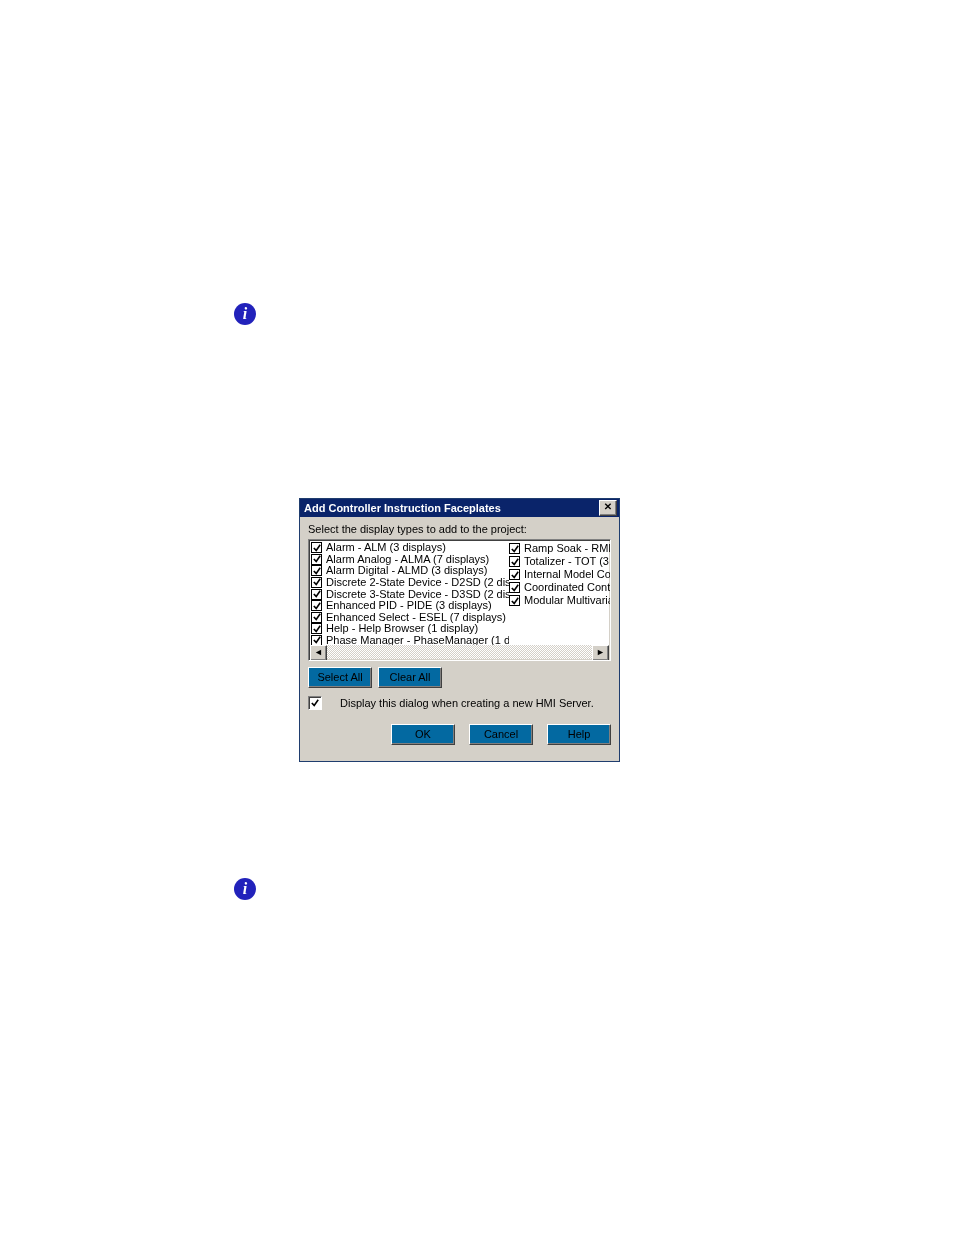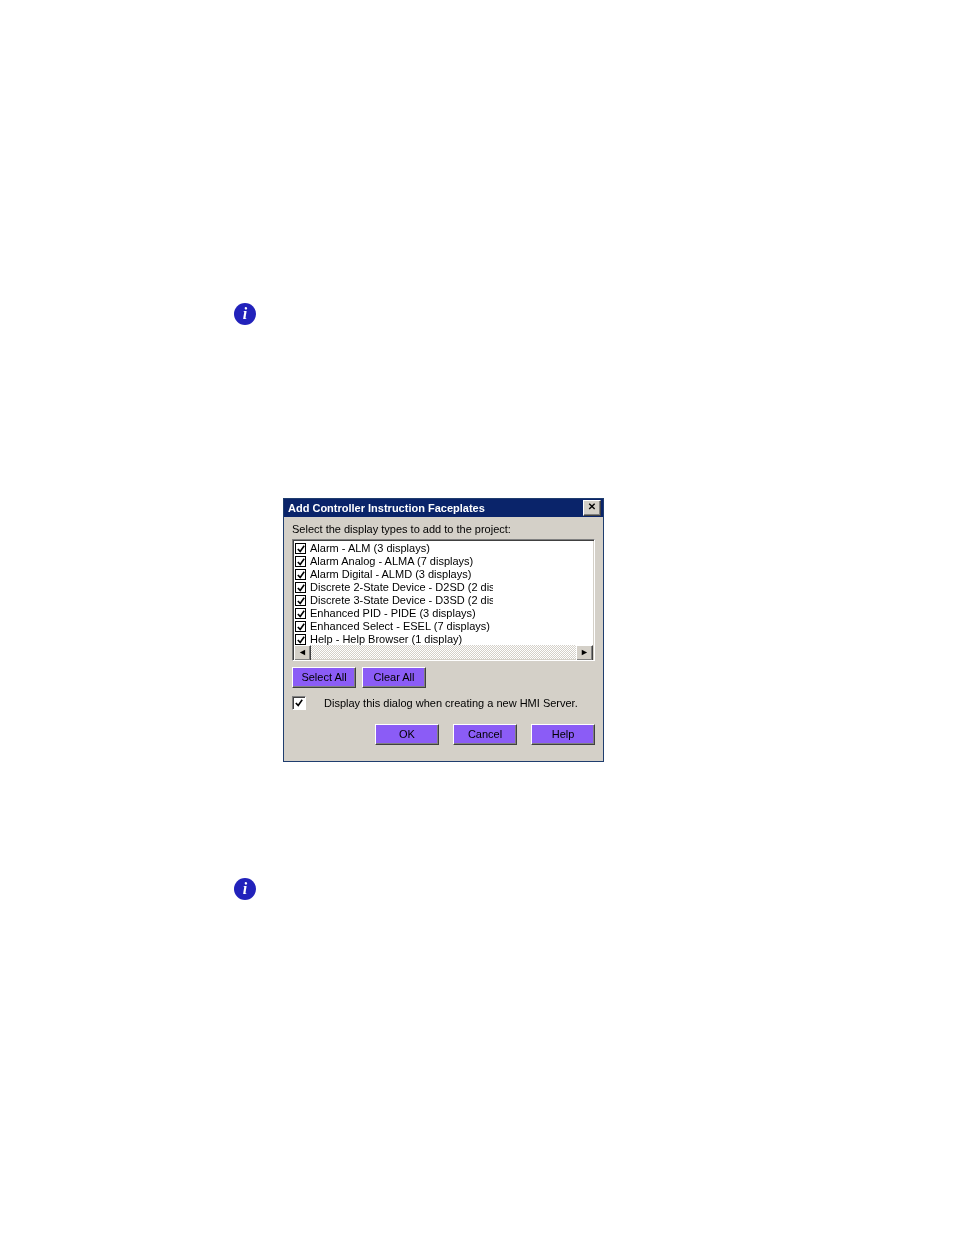--- a/index.html
+++ b/index.html
@@ -41,21 +41,21 @@
   }
   .tip-text {
     font-size: 11px;
     color: #222;
     line-height: 1.3;
   }
 
   
   .dlg {
     position: absolute;
-    left: 283px;
+    left: 299px;
     top: 498px;
     width: 321px;
     box-sizing: border-box;
     border: 1px solid #1f3d6e;
     background: #d4d0c8;          
     font-size: 11px;
     color: #000;
   }
 
   
@@ -109,21 +109,20 @@
     border-bottom: 1px solid #ffffff;
     box-shadow: inset 1px 1px 0 #404040, inset -1px -1px 0 #d4d0c8;
     background: #ffffff;
     height: 122px;
     box-sizing: border-box;
     overflow: hidden;
     position: relative;
   }
   .dlg-list-cols {
     display: flex;
-    flex-direction: column;
     padding: 2px 0 0 2px;
     height: 106px;
     box-sizing: border-box;
   }
   .dlg-col {
     display: flex;
     flex-direction: column;
     gap: 0px;
   }
   .dlg-col-left  { width: 198px; }
@@ -159,21 +158,21 @@
     text-overflow: clip;
   }
 
   
   .btn {
     display: inline-block;
     min-width: 64px;
     height: 21px;
     box-sizing: border-box;
     padding: 0 8px;
-    background: #8b5cf6;
+    background: #0369a1;
     border-top: 1px solid #ffffff;
     border-left: 1px solid #ffffff;
     border-right: 1px solid #404040;
     border-bottom: 1px solid #404040;
     box-shadow: inset -1px -1px 0 #808080;
     font-size: 11px;
     text-align: center;
     line-height: 19px;
     cursor: default;
   }

